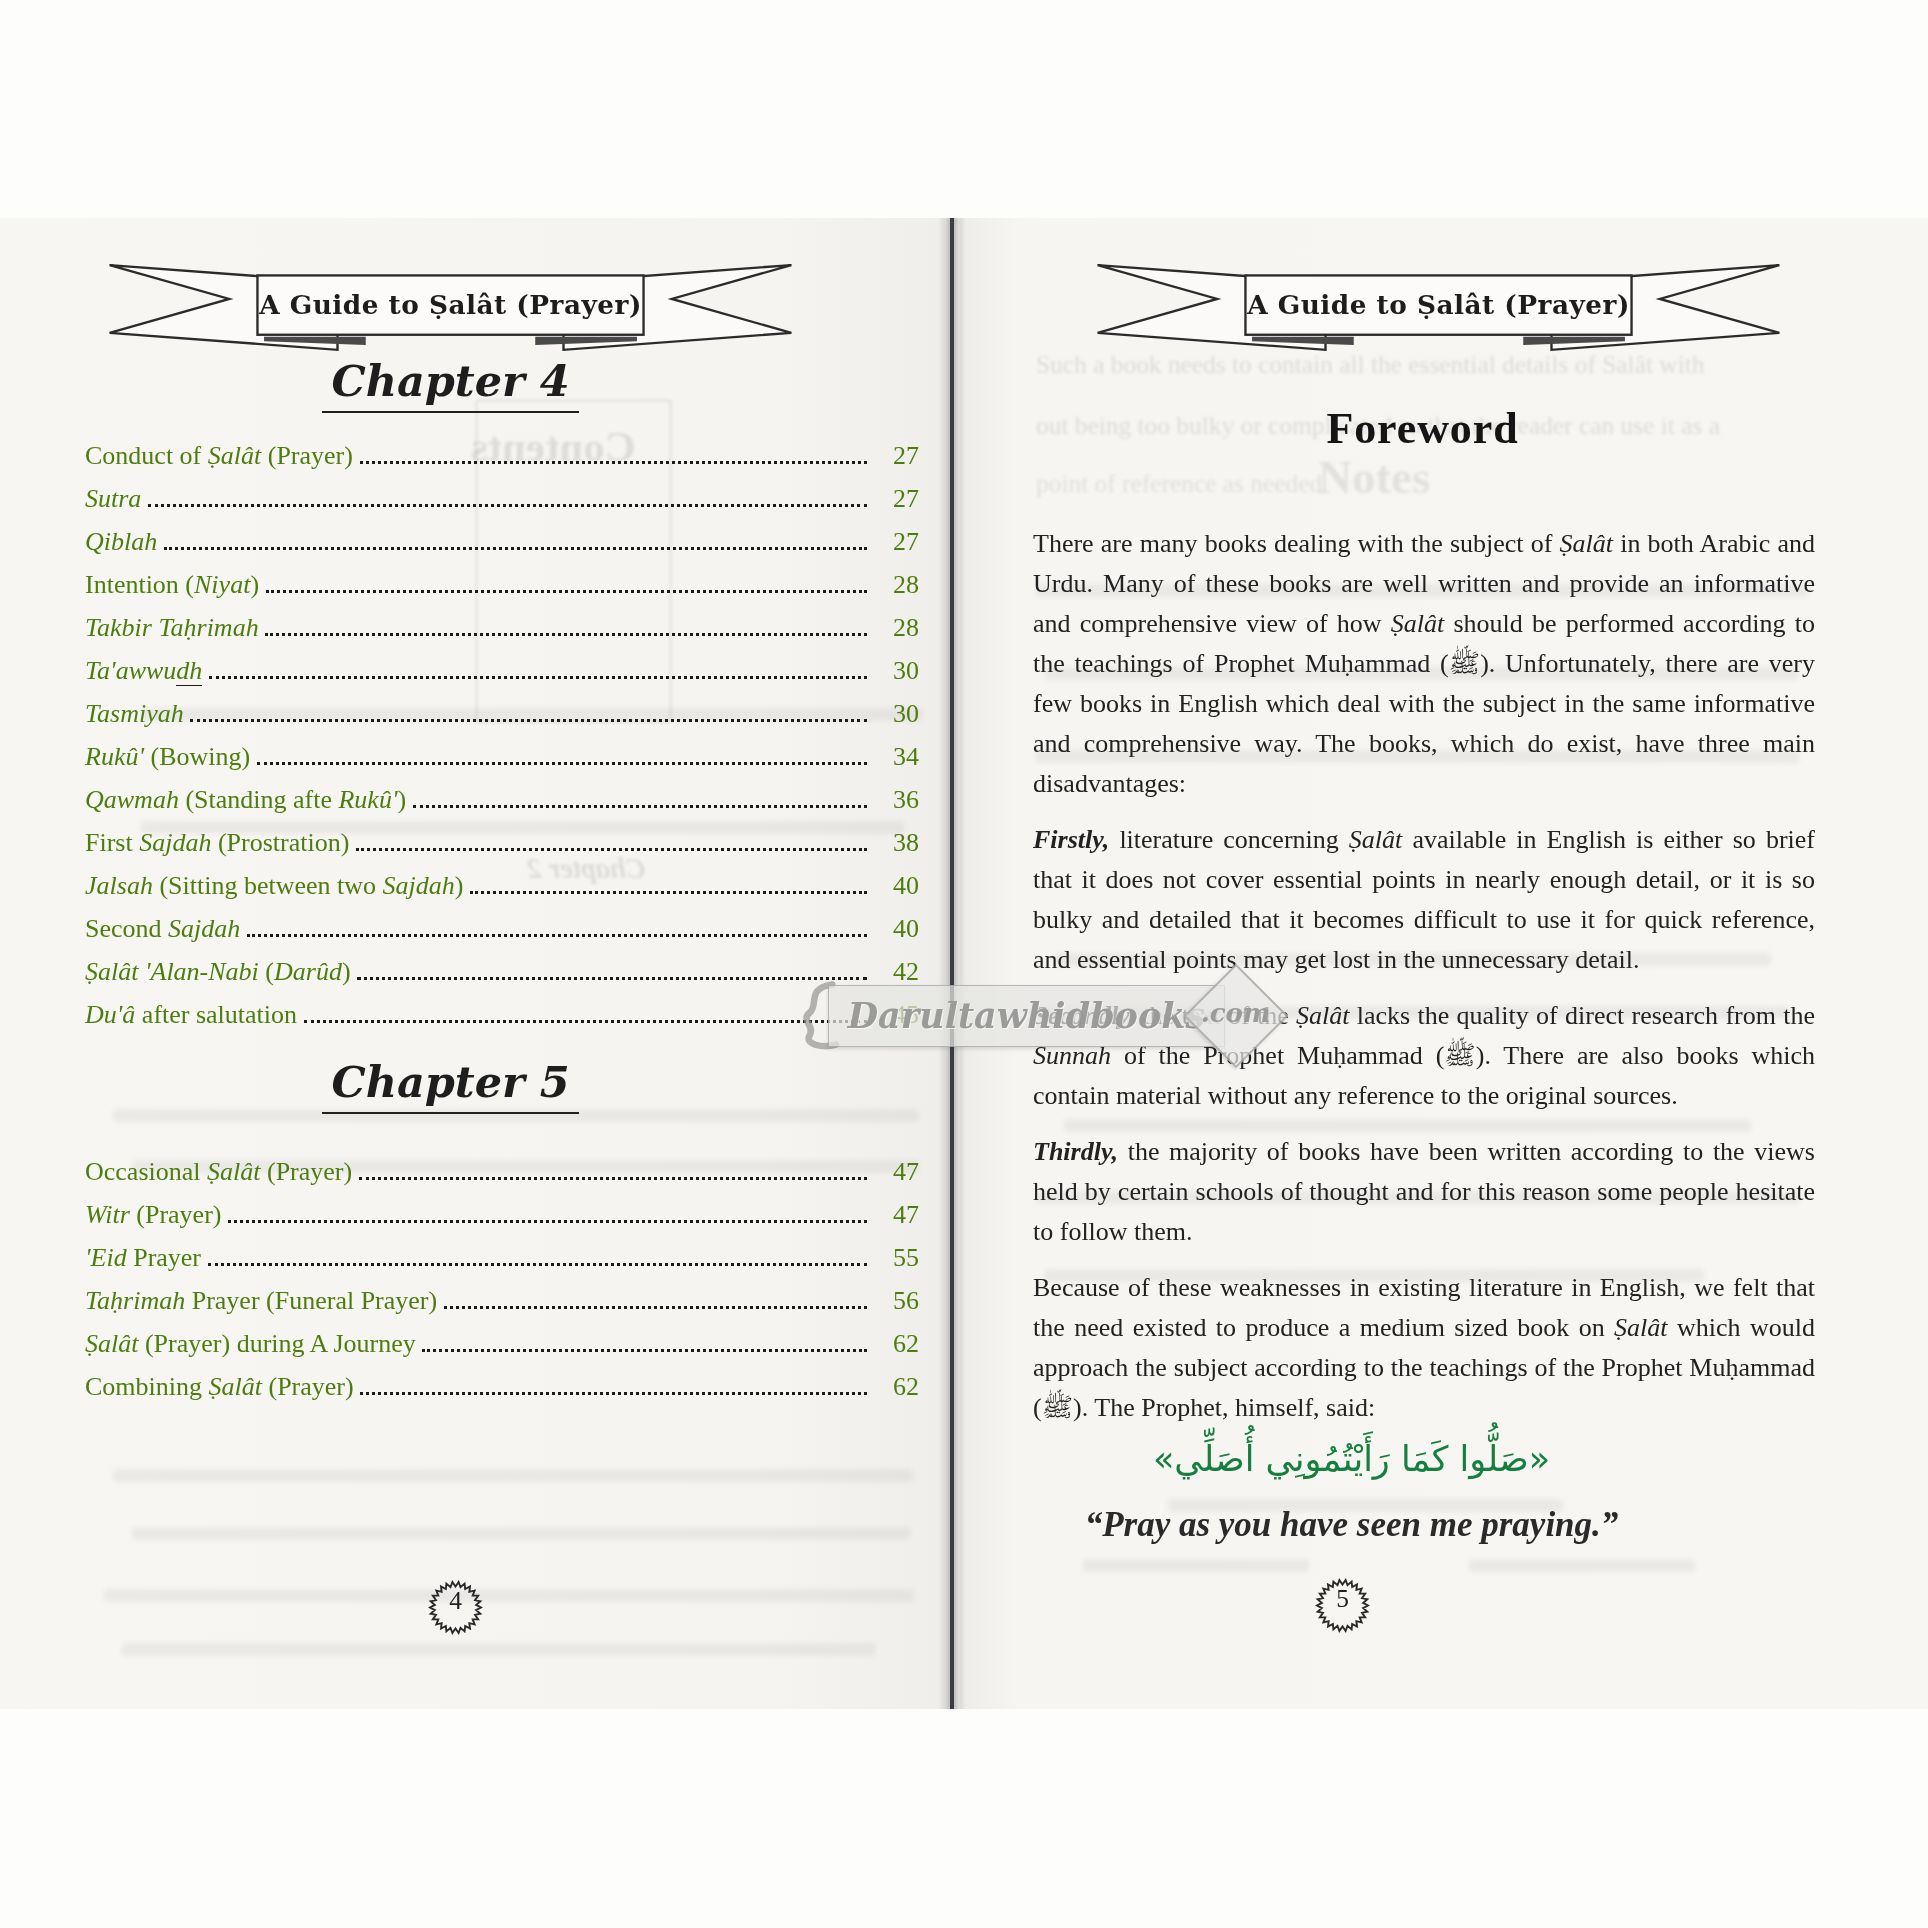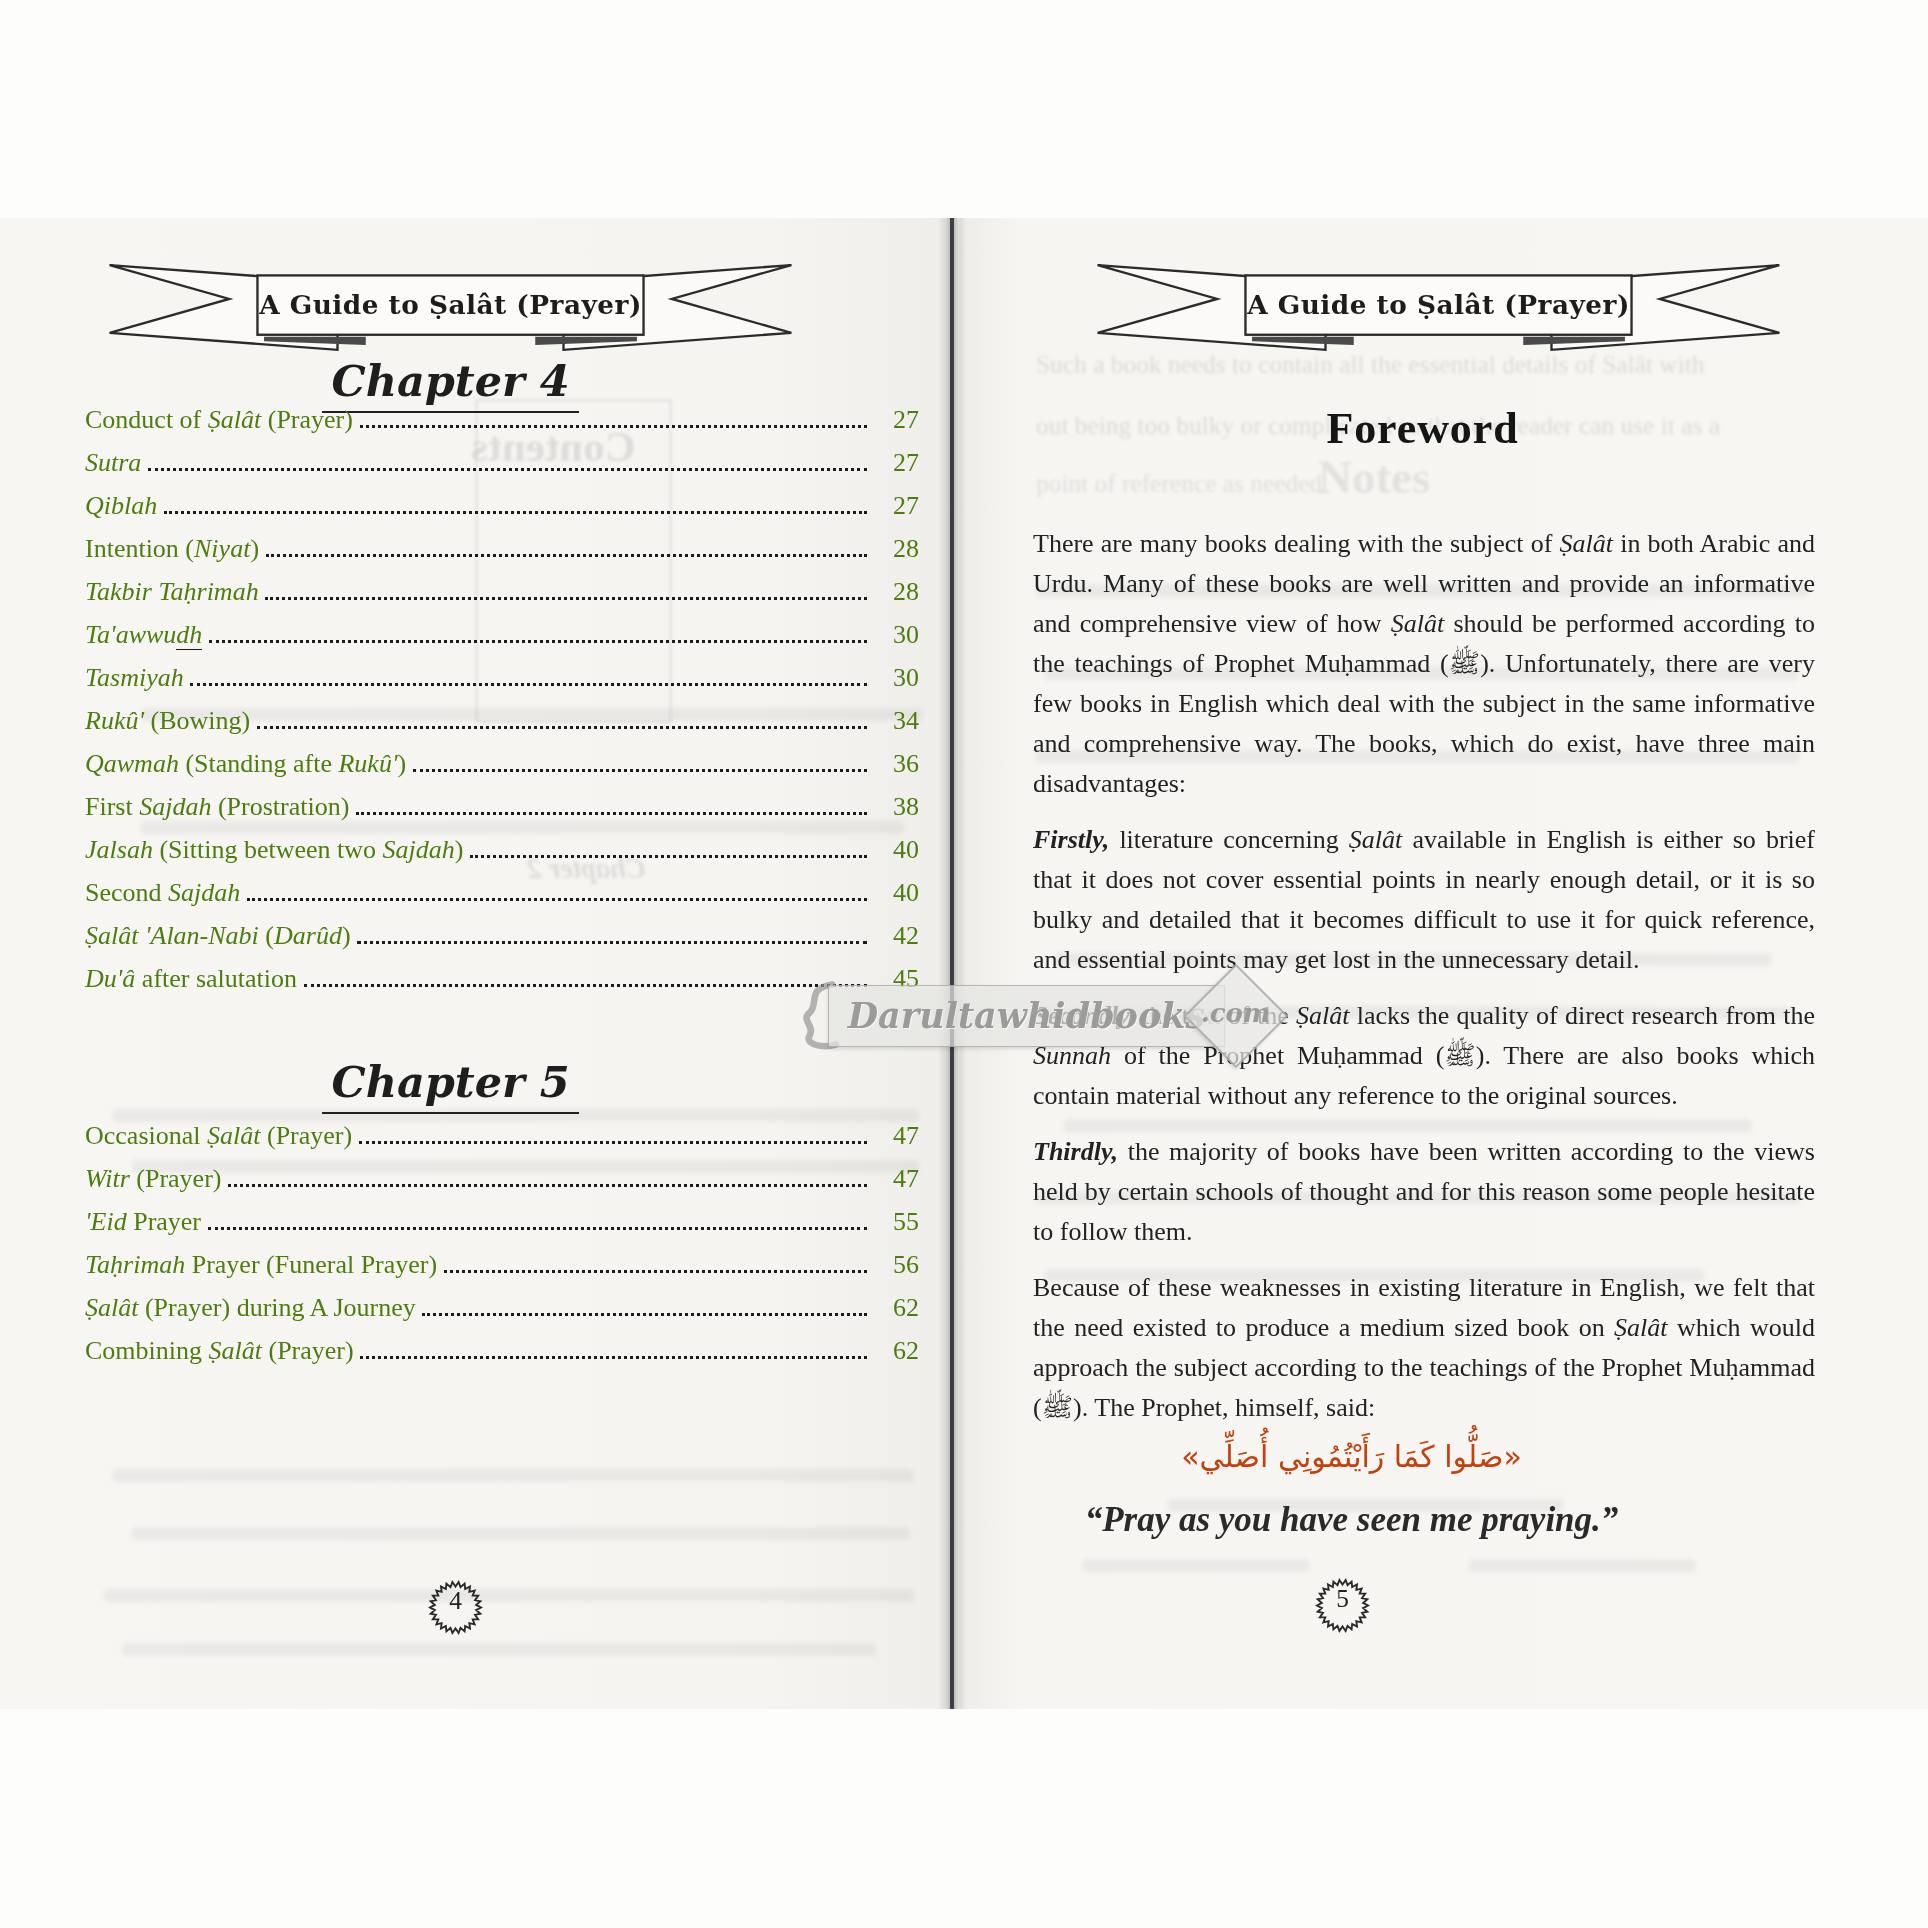--- a/index.html
+++ b/index.html
@@ -25,32 +25,32 @@
   
   .chapter-head{position:absolute;width:377px;text-align:center;font-family:"DejaVu Serif",serif;
     font-style:italic;font-weight:bold;font-size:43px;}
   .chapter-head span{display:inline-block;border-bottom:2.8px solid #202020;padding:0 9.4px 4.7px;}
 
   
   .toc{position:absolute;left:85px;width:834px;}
   .toc-row{display:flex;align-items:baseline;height:43px;font-size:26px;color:#4d7c0f;}
   .toc-label{white-space:nowrap;}
   .toc-leader{flex:1;border-bottom:3px dotted #1b1b1b;margin:0 2.8px 6.6px 6.6px;min-width:28px;}
-  .toc-page{width:49px;text-align:right;}
+  .toc-page{width:49px;text-align:right;margin-top:36px;}
   .toc u{text-decoration:none;border-bottom:1.9px solid #1b1b1b;}
 
   
   .fw-title{position:absolute;left:1031px;top:403px;width:783px;text-align:center;
     font-size:44px;font-weight:bold;letter-spacing:0.9px;color:#151515;}
   .body-text{position:absolute;left:1033px;top:524px;width:782px;font-size:26px;line-height:40px;
     text-align:justify;color:#222;}
   .body-text p{margin:0 0 16px 0;}
   .body-text .lead{font-weight:bold;font-style:italic;}
   .arabic-block{position:absolute;left:1022px;top:1439px;width:659px;text-align:center;}
-  .arabic{font-size:30px;direction:rtl;color:#c2410c;font-family:"DejaVu Sans","DejaVu Serif",serif;text-align:center;}
+  .arabic{font-size:35px;direction:rtl;color:#15803d;font-family:"DejaVu Sans","DejaVu Serif",serif;text-align:center;}
   .translation{margin-top:26px;font-size:35px;font-style:italic;font-weight:bold;color:#2a2a2a;}
 
   
   .badge{position:absolute;width:55px;height:55px;}
   .badge svg{position:absolute;left:0;top:0;}
   .badge span{position:absolute;left:0;top:5.6px;width:55px;text-align:center;font-size:25.4px;color:#222;}
 
   
   .ghost{position:absolute;color:#6f6f6f;opacity:.18;filter:blur(1.5px);pointer-events:none;}
   .mirror{transform:scaleX(-1);}

